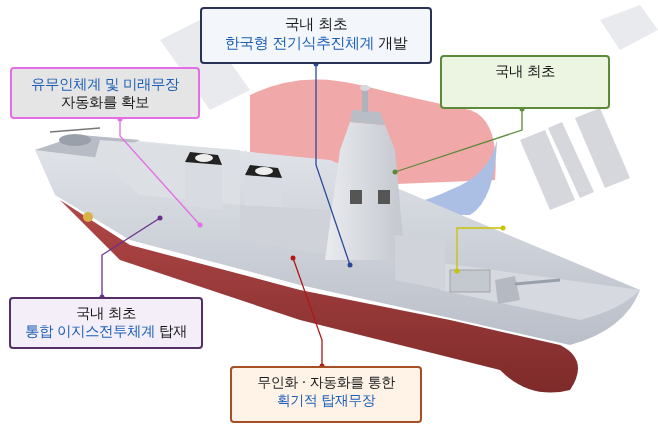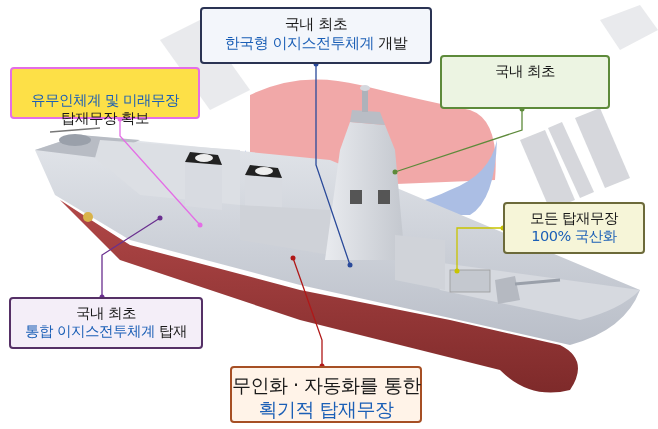--- a/index.html
+++ b/index.html
@@ -3,25 +3,25 @@
 <meta charset="utf-8">
 <style>
   html, body { margin:0; padding:0; }
   body { width:658px; height:429px; position:relative; overflow:hidden; background:#ffffff; font-family:"DejaVu Sans", sans-serif; }
   .stage { position:absolute; left:0; top:0; width:658px; height:429px; }
   .callout { position:absolute; border-radius:4px; box-sizing:border-box; text-align:center; font-weight:normal; letter-spacing:-0.5px; line-height:1.25; }
   .callout .l1, .callout .l2 { display:block; white-space:nowrap; }
   .dark { color:#1a1a1a; }
   .blue { color:#1b5fb6; }
   .c-aegis { left:200px; top:7px; width:232px; height:57px; border:2px solid #2a3353; background:#f3f6fb; font-size:15px; padding-top:6px; }
-  .c-unmanned { left:10px; top:67px; width:190px; height:52px; border:2px solid #e46ee6; background:#fde047; font-size:14.5px; padding-top:22px; }
+  .c-unmanned { left:10px; top:67px; width:190px; height:52px; border:2px solid #e46ee6; background:#e5e5e5; font-size:14.5px; padding-top:6px; }
   .c-mast { left:440px; top:55px; width:170px; height:54px; border:2px solid #5d8a3a; background:#ecf4e2; font-size:14.5px; padding-top:5px; }
   .c-weapons { left:503px; top:202px; width:142px; height:52px; border:2px solid #6c6a3a; background:#f6f5d8; font-size:14.5px; padding-top:5px; }
   .c-electric { left:9px; top:297px; width:194px; height:52px; border:2px solid #553066; background:#f4eef8; font-size:14.5px; padding-top:5px; }
-  .c-reduce { left:230px; top:366px; width:192px; height:57px; border:2px solid #a64f24; background:#fff3e8; font-size:19px; padding-top:6px; }
+  .c-reduce { left:230px; top:366px; width:192px; height:57px; border:2px solid #a64f24; background:#fff3e8; font-size:14px; padding-top:6px; }
 </style>
 </head>
 <body>
 
 <div class="stage">
   <svg width="658" height="429" viewBox="0 0 658 429" style="position:absolute;left:0;top:0;">
     <defs>
       <linearGradient id="hullG" x1="0" y1="0" x2="0" y2="1">
         <stop offset="0" stop-color="#e2e5ea"></stop>
         <stop offset="1" stop-color="#b9bec8"></stop>
@@ -120,36 +120,32 @@
       <circle cx="160" cy="218" r="2.5" fill="#6a2f8f"></circle>
 
       <polyline points="322,366 322,340 293,258" stroke="#b01818"></polyline>
       <circle cx="322" cy="366" r="2.5" fill="#b01818"></circle>
       <circle cx="293" cy="258" r="2.5" fill="#b01818"></circle>
     </g>
   </svg>
 
   <div class="callout c-aegis">
     <span class="l1 dark">국내 최초</span>
-    <span class="l2"><span class="blue">한국형 이지스전투체계</span><span class="dark"> 개발</span></span>
+    <span class="l2"><span class="blue">한국형 전기식추진체계</span><span class="dark"> 개발</span></span>
   </div>
 
   <div class="callout c-unmanned">
     <span class="l1 blue">유무인체계 및 미래무장</span>
-    <span class="l2 dark">탑재무장 확보</span>
+    <span class="l2 dark">자동화를 확보</span>
   </div>
 
   <div class="callout c-mast">
     <span class="l1 dark">국내 최초</span>
   </div>
 
-  <div class="callout c-weapons">
-    <span class="l1 dark">모든 탑재무장</span>
-    <span class="l2 blue">100% 국산화</span>
-  </div>
 
   <div class="callout c-electric">
     <span class="l1 dark">국내 최초</span>
     <span class="l2"><span class="blue">통합 이지스전투체계</span><span class="dark"> 탑재</span></span>
   </div>
 
   <div class="callout c-reduce">
     <span class="l1 dark">무인화 · 자동화를 통한</span>
     <span class="l2 blue">획기적 탑재무장</span>
   </div>

